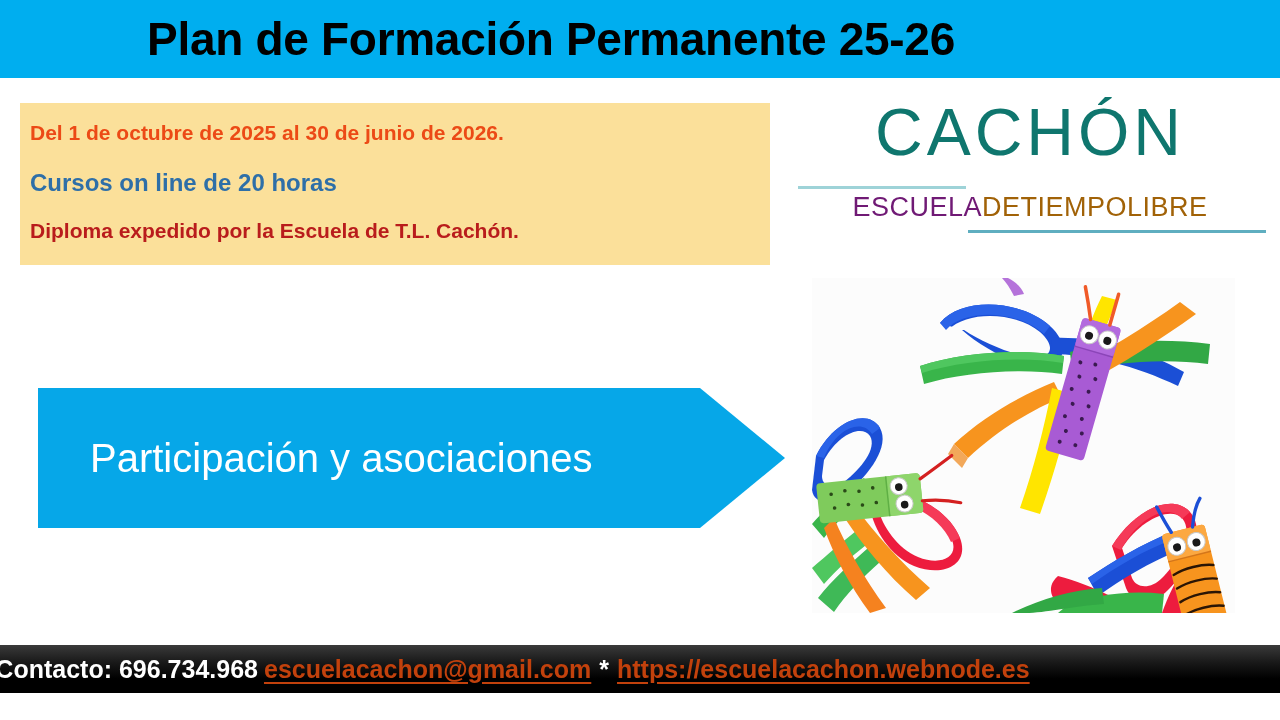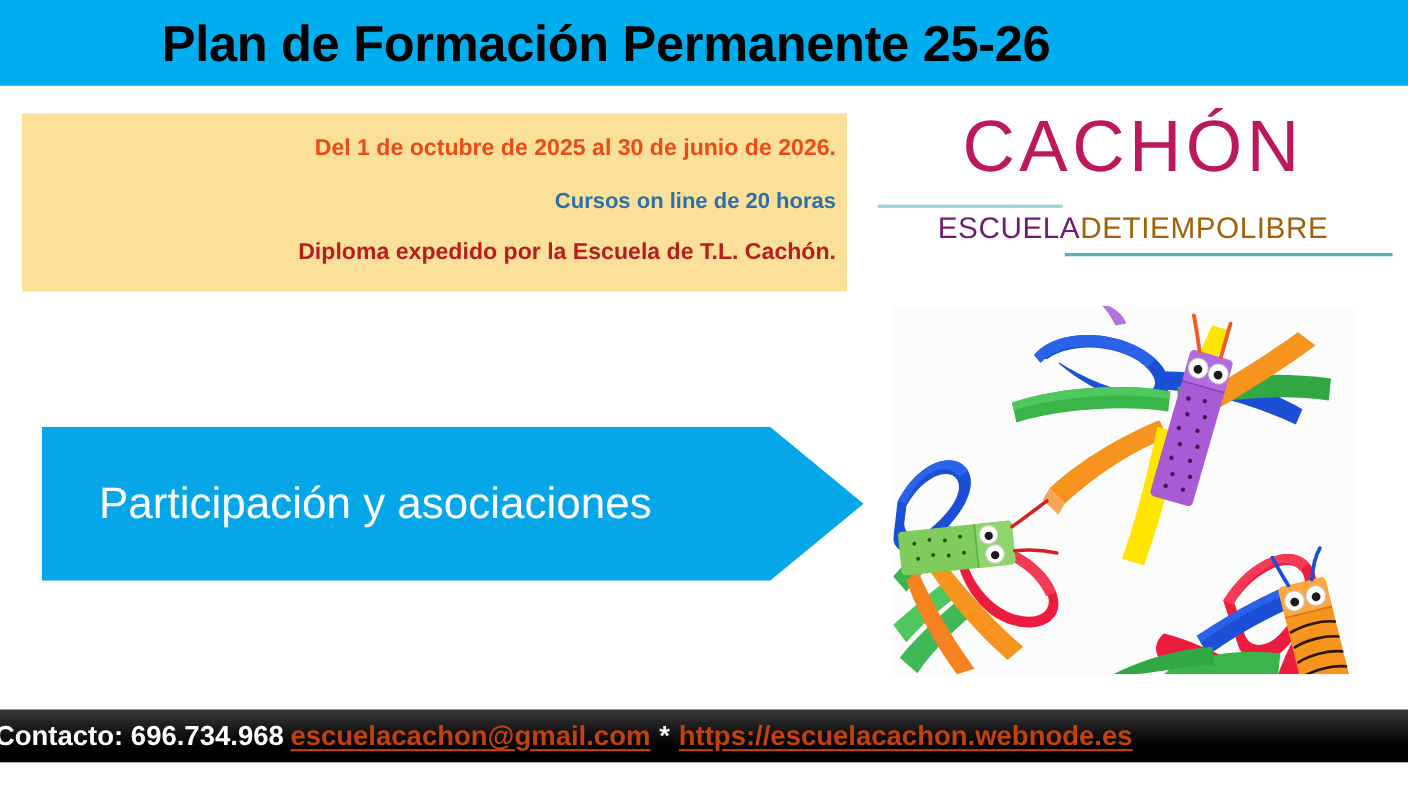--- a/index.html
+++ b/index.html
@@ -39,38 +39,38 @@
 
   
   .info-box {
     position: absolute;
     left: 20px; top: 103px;
     width: 750px; height: 162px;
     background: #FBE09A;
     display: flex;
     flex-direction: column;
     justify-content: center;
-    align-items: flex-end;
+    align-items: flex-start;
     box-sizing: border-box;
     padding: 2px 10px 6px 10px;
   }
   .info-line {
     font-family: "Liberation Sans", sans-serif;
     font-weight: bold;
     white-space: nowrap;
     text-align: center;
     line-height: 1.15;
   }
   .info-line-1 {
     font-size: 21px;
     color: #EC4A16;
     margin-bottom: 24px;
   }
   .info-line-2 {
-    font-size: 20px;
+    font-size: 24px;
     color: #2E6FA8;
     margin-bottom: 22px;
   }
   .info-line-3 {
     font-size: 21px;
     color: #b91c1c;
   }
 
   
   .logo {
@@ -80,21 +80,21 @@
   }
   .logo-word {
     position: absolute;
     left: 0; top: -6px;
     width: 480px;
     text-align: center;
     font-family: "Liberation Sans", sans-serif;
     font-weight: normal;
     font-size: 66px;
     letter-spacing: 4px;
-    color: #be185d;
+    color: #0f766e;
     white-space: nowrap;
   }
   .logo-rule-top {
     position: absolute;
     left: 8px; top: 86px;
     width: 168px; height: 3px;
     background: #9ED3D8;
   }
   .logo-sub {
     position: absolute;

